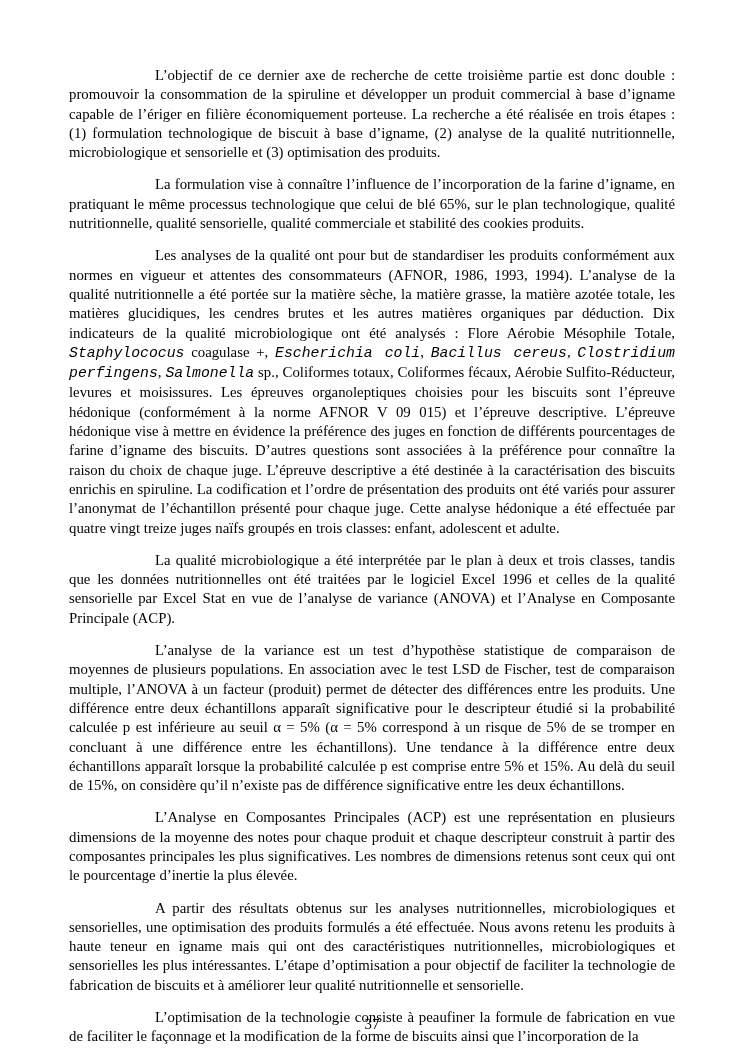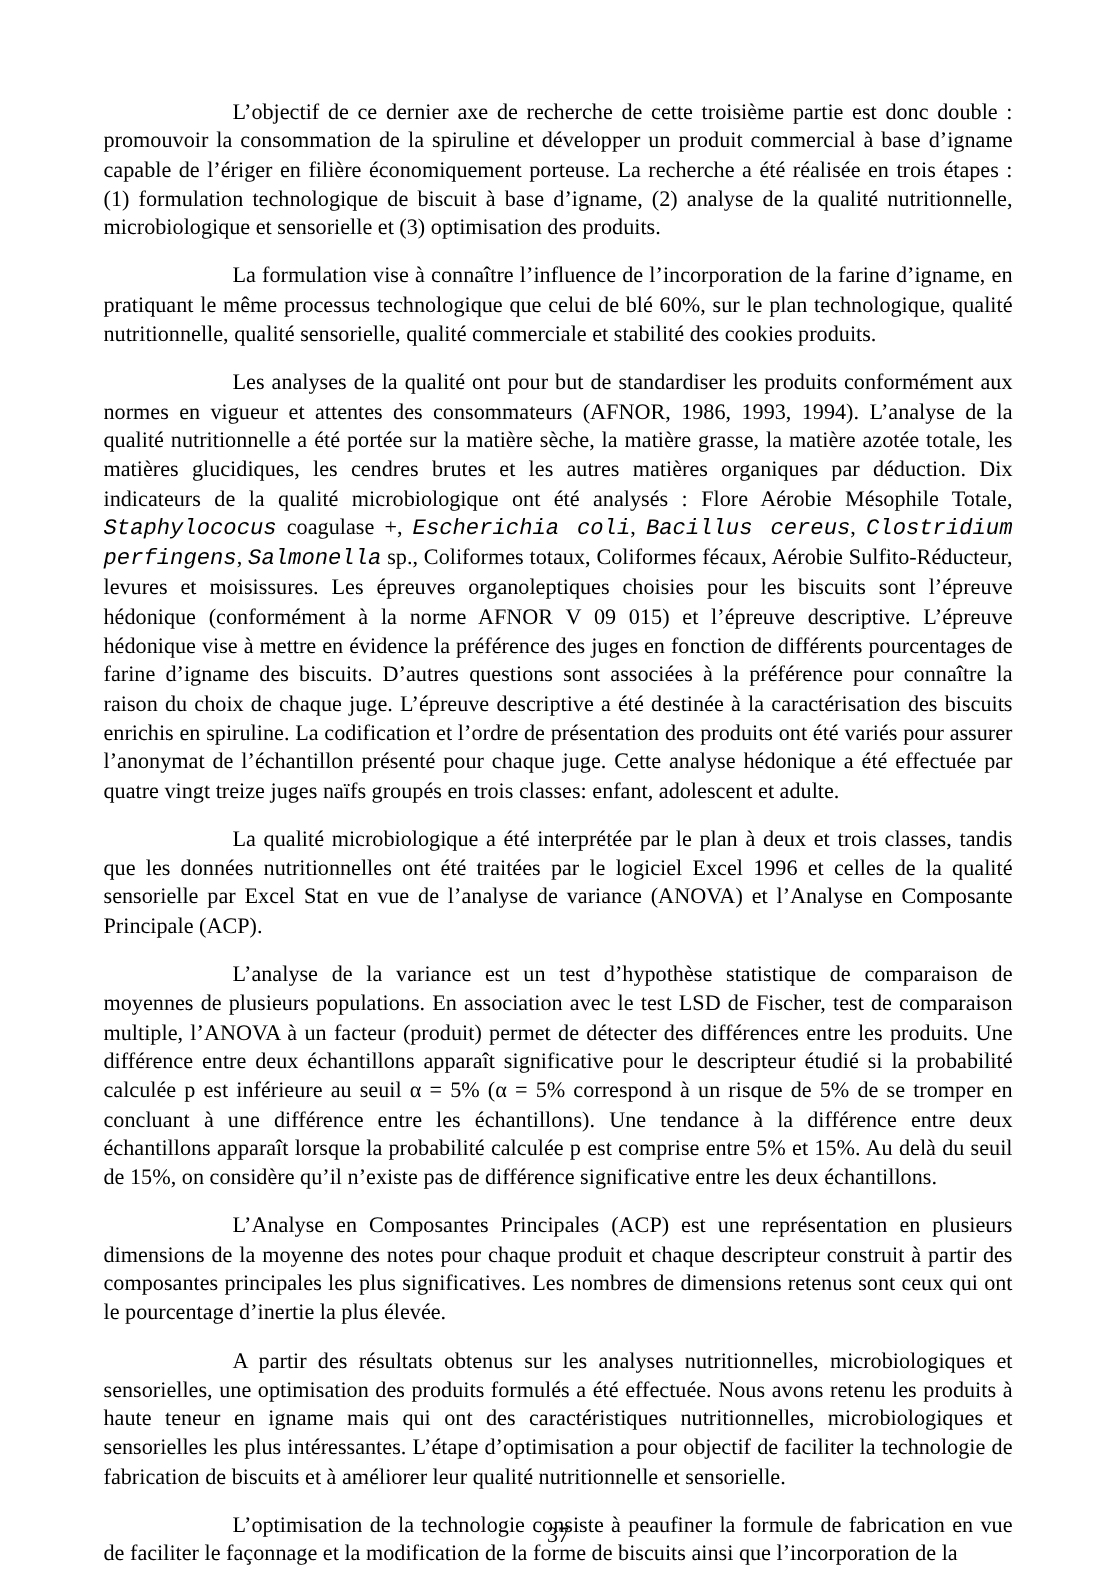--- a/index.html
+++ b/index.html
@@ -38,21 +38,21 @@
     font-size: 14.8px;
     font-family: "Liberation Serif", serif;
   }
 </style>
 </head>
 <body>
 
 <div class="page">
   <div id="paras">
       <p class="para"><span>L’objectif de ce dernier axe de recherche de cette troisième partie est donc double : promouvoir la consommation de la spiruline et développer un produit commercial à base d’igname capable de l’ériger en filière économiquement porteuse. La recherche a été réalisée en trois étapes : (1) formulation technologique de biscuit à base d’igname, (2) analyse de la qualité nutritionnelle, microbiologique et sensorielle et (3) optimisation des produits.</span></p>
-      <p class="para"><span>La formulation vise à connaître l’influence de l’incorporation de la farine d’igname, en pratiquant le même processus technologique que celui de blé 60%, sur le plan technologique, qualité nutritionnelle, qualité sensorielle, qualité commerciale et stabilité des cookies produits.</span></p>
+      <p class="para"><span>La formulation vise à connaître l’influence de l’incorporation de la farine d’igname, en pratiquant le même processus technologique que celui de blé 65%, sur le plan technologique, qualité nutritionnelle, qualité sensorielle, qualité commerciale et stabilité des cookies produits.</span></p>
       <p class="para"><span>Les analyses de la qualité ont pour but de standardiser les produits conformément aux normes en vigueur et attentes des consommateurs (AFNOR, 1986, 1993, 1994). L’analyse de la qualité nutritionnelle a été portée sur la matière sèche, la matière grasse, la matière azotée  totale, les matières glucidiques, les cendres brutes et les autres matières organiques par déduction. Dix indicateurs de la qualité microbiologique ont été analysés : Flore Aérobie Mésophile Totale, </span><span class="italic">Staphylococus</span><span> coagulase +, </span><span class="italic">Escherichia coli</span><span>, </span><span class="italic">Bacillus cereus</span><span>, </span><span class="italic">Clostridium perfingens</span><span>, </span><span class="italic">Salmonella</span><span> sp., Coliformes totaux, Coliformes fécaux, Aérobie Sulfito-Réducteur, levures et moisissures. Les épreuves organoleptiques choisies pour les biscuits sont l’épreuve hédonique (conformément à la norme AFNOR V 09 015) et l’épreuve descriptive. L’épreuve hédonique vise à mettre en évidence la préférence des juges en fonction de différents pourcentages de farine d’igname des biscuits. D’autres questions sont associées à la préférence pour connaître la raison du choix de chaque juge. L’épreuve descriptive a été destinée à la caractérisation des biscuits enrichis en spiruline.  La codification et l’ordre de présentation des produits ont été variés pour assurer l’anonymat de l’échantillon présenté pour chaque juge.  Cette analyse hédonique a été effectuée  par quatre vingt treize juges naïfs groupés en trois classes: enfant, adolescent et adulte.</span></p>
       <p class="para"><span>La qualité microbiologique a été interprétée par le plan à deux et trois classes, tandis que les données nutritionnelles ont été traitées par le logiciel Excel 1996 et celles de la qualité sensorielle par Excel Stat  en vue de l’analyse de variance (ANOVA) et l’Analyse en Composante Principale (ACP).</span></p>
       <p class="para"><span>L’analyse de la variance est un test d’hypothèse statistique de comparaison de moyennes de plusieurs populations. En  association avec le test LSD de Fischer, test de comparaison multiple, l’ANOVA à un facteur (produit) permet de détecter des différences entre les produits. Une différence entre deux échantillons apparaît significative pour le descripteur étudié si la probabilité calculée p est inférieure au seuil α = 5% (α = 5% correspond à un risque de 5% de se tromper en concluant à une différence entre les échantillons). Une tendance à la différence entre deux échantillons apparaît lorsque la probabilité calculée p est comprise entre 5% et 15%. Au delà du seuil de 15%, on considère qu’il n’existe pas de différence significative entre les deux échantillons.</span></p>
       <p class="para"><span>L’Analyse en Composantes Principales (ACP) est une représentation en plusieurs dimensions de la moyenne des notes pour chaque produit et chaque descripteur construit à partir des composantes principales les plus significatives. Les nombres de dimensions retenus sont ceux qui ont le pourcentage d’inertie la plus élevée.</span></p>
       <p class="para"><span>A partir des résultats obtenus sur les analyses nutritionnelles, microbiologiques et sensorielles, une optimisation des produits formulés a été effectuée. Nous avons retenu les produits à haute teneur en igname mais qui ont des caractéristiques nutritionnelles, microbiologiques et sensorielles les plus intéressantes. L’étape d’optimisation a pour objectif de faciliter la technologie de fabrication  de biscuits et à améliorer  leur qualité nutritionnelle et sensorielle.</span></p>
       <p class="para"><span>L’optimisation de la technologie consiste à peaufiner la formule de fabrication en vue de faciliter le façonnage et la modification de la forme de biscuits ainsi que l’incorporation de la</span></p>
     </div>
   <div class="page-number">37</div>
 </div>
 

